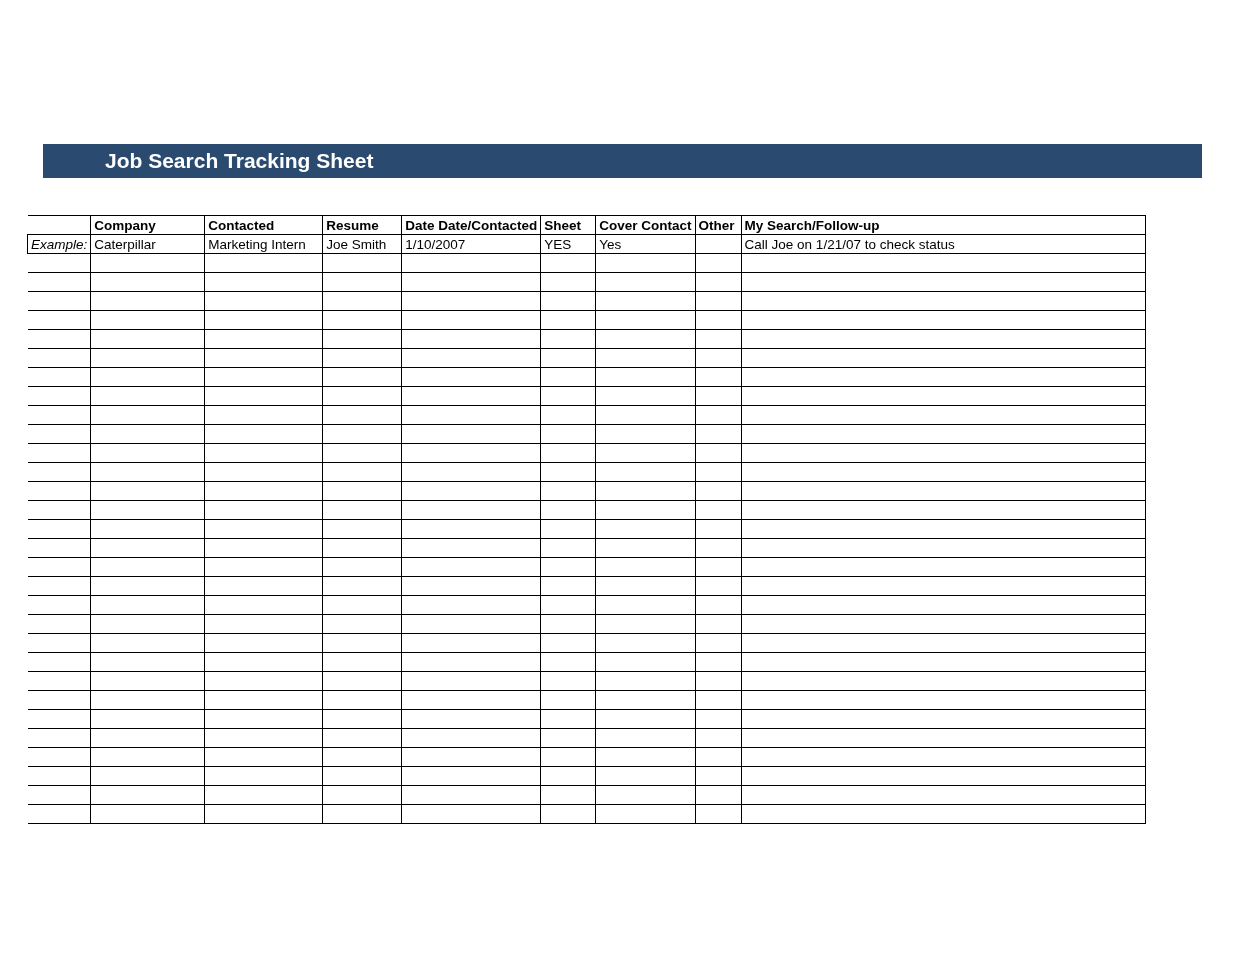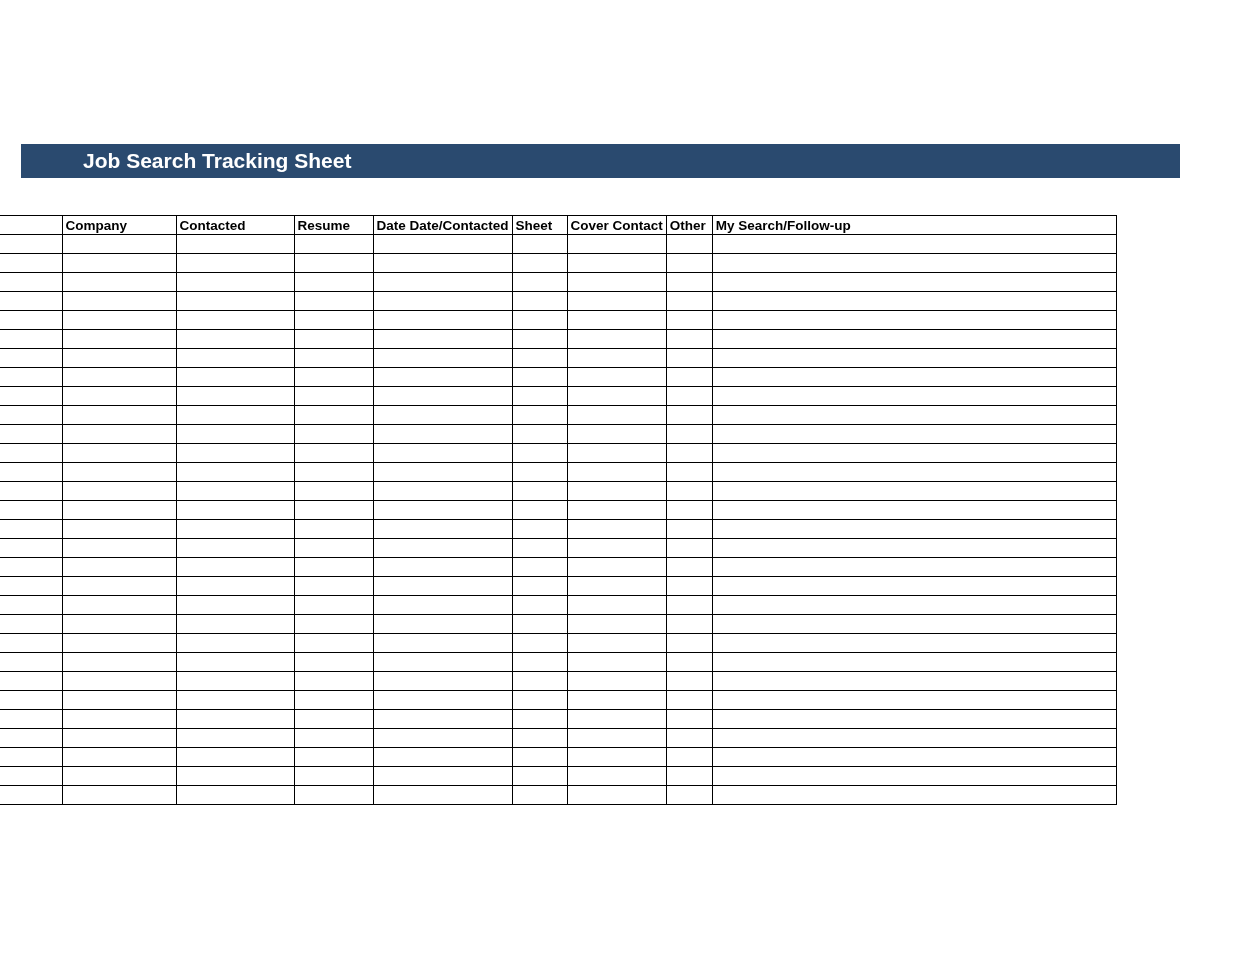--- a/index.html
+++ b/index.html
@@ -12,30 +12,31 @@
       font-family: Arial, Helvetica, sans-serif;
       width: 1255px;
       height: 970px;
       overflow: hidden;
     }
     .title-bar {
       background: #2a4a6f;
       color: #ffffff;
       height: 34px;
       margin-top: 144px;
-      margin-left: 21px;
+      margin-left: 43px;
       width: 1159px;
       display: flex;
       align-items: center;
       padding-left: 62px;
       font-size: 21px;
       font-weight: bold;
     }
     .table-wrap {
       margin-top: 37px;
+      margin-left: 27px;
     }
     table {
       border-collapse: collapse;
       table-layout: fixed;
     }
     td, th {
       border: 1px solid #000;
       font-size: 13.5px;
       height: 19px;
       padding: 0 3px;
@@ -86,20 +87,31 @@
         <th>Contacted</th>
         <th>Resume</th>
         <th>Date Date/Contacted</th>
         <th>Sheet</th>
         <th>Cover Contact</th>
         <th>Other</th>
         <th>My Search/Follow-up</th>
       </tr>
     </thead>
     <tbody id="tbody">
+      <tr>
+        <td class="example-label">Example:</td>
+        <td>Caterpillar</td>
+        <td>Marketing Intern</td>
+        <td>Joe Smith</td>
+        <td>1/10/2007</td>
+        <td>YES</td>
+        <td>Yes</td>
+        <td></td>
+        <td>Call Joe on 1/21/07 to check status</td>
+      </tr>
     <tr>
           <td class="gap-col"></td>
           <td></td>
           <td></td>
           <td></td>
           <td></td>
           <td></td>
           <td></td>
           <td></td>
           <td></td>

